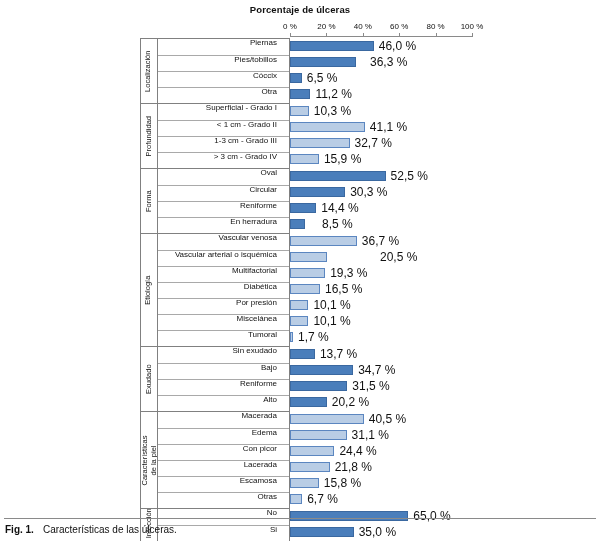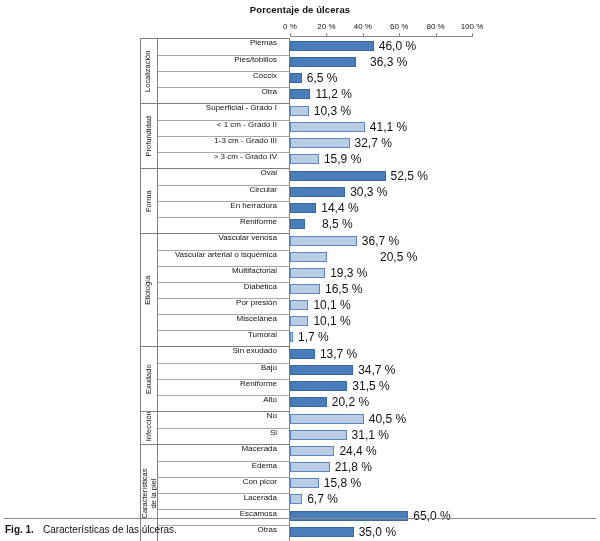--- a/index.html
+++ b/index.html
@@ -163,109 +163,109 @@
             <span>Forma</span>
           </div>
           <div class="group-rows">
             <div class="row">
               <span class="row-label">Oval</span>
             </div>
             <div class="row">
               <span class="row-label">Circular</span>
             </div>
             <div class="row">
+              <span class="row-label">Reniforme</span>
+            </div>
+            <div class="row">
               <span class="row-label">En herradura</span>
             </div>
+          </div>
+        </div>
+        <div class="group">
+          <div class="group-label">
+            <span>Etiología</span>
+          </div>
+          <div class="group-rows">
+            <div class="row">
+              <span class="row-label">Vascular venosa</span>
+            </div>
+            <div class="row">
+              <span class="row-label">Vascular arterial o isquémica</span>
+            </div>
+            <div class="row">
+              <span class="row-label">Multifactorial</span>
+            </div>
+            <div class="row">
+              <span class="row-label">Diabética</span>
+            </div>
+            <div class="row">
+              <span class="row-label">Por presión</span>
+            </div>
+            <div class="row">
+              <span class="row-label">Miscelánea</span>
+            </div>
+            <div class="row">
+              <span class="row-label">Tumoral</span>
+            </div>
+          </div>
+        </div>
+        <div class="group">
+          <div class="group-label">
+            <span>Exudado</span>
+          </div>
+          <div class="group-rows">
+            <div class="row">
+              <span class="row-label">Sin exudado</span>
+            </div>
+            <div class="row">
+              <span class="row-label">Bajo</span>
+            </div>
             <div class="row">
               <span class="row-label">Reniforme</span>
             </div>
-          </div>
-        </div>
-        <div class="group">
-          <div class="group-label">
-            <span>Etiología</span>
-          </div>
-          <div class="group-rows">
-            <div class="row">
-              <span class="row-label">Vascular venosa</span>
-            </div>
-            <div class="row">
-              <span class="row-label">Vascular arterial o isquémica</span>
-            </div>
-            <div class="row">
-              <span class="row-label">Multifactorial</span>
-            </div>
-            <div class="row">
-              <span class="row-label">Diabética</span>
-            </div>
-            <div class="row">
-              <span class="row-label">Por presión</span>
-            </div>
-            <div class="row">
-              <span class="row-label">Miscelánea</span>
-            </div>
-            <div class="row">
-              <span class="row-label">Tumoral</span>
-            </div>
-          </div>
-        </div>
-        <div class="group">
-          <div class="group-label">
-            <span>Exudado</span>
-          </div>
-          <div class="group-rows">
-            <div class="row">
-              <span class="row-label">Sin exudado</span>
-            </div>
-            <div class="row">
-              <span class="row-label">Bajo</span>
-            </div>
-            <div class="row">
-              <span class="row-label">Reniforme</span>
-            </div>
             <div class="row">
               <span class="row-label">Alto</span>
             </div>
           </div>
         </div>
         <div class="group">
           <div class="group-label">
+            <span class="two-line">Características de la piel</span>
+          </div>
+          <div class="group-rows">
+            <div class="row">
+              <span class="row-label">Macerada</span>
+            </div>
+            <div class="row">
+              <span class="row-label">Edema</span>
+            </div>
+            <div class="row">
+              <span class="row-label">Con picor</span>
+            </div>
+            <div class="row">
+              <span class="row-label">Lacerada</span>
+            </div>
+            <div class="row">
+              <span class="row-label">Escamosa</span>
+            </div>
+            <div class="row">
+              <span class="row-label">Otras</span>
+            </div>
+          </div>
+        </div>
+        <div class="group">
+          <div class="group-label">
             <span class="two-line" style="width: 26px;">Infección</span>
           </div>
           <div class="group-rows">
             <div class="row">
               <span class="row-label">No</span>
             </div>
             <div class="row">
               <span class="row-label">Si</span>
-            </div>
-          </div>
-        </div>
-        <div class="group">
-          <div class="group-label">
-            <span class="two-line">Características de la piel</span>
-          </div>
-          <div class="group-rows">
-            <div class="row">
-              <span class="row-label">Macerada</span>
-            </div>
-            <div class="row">
-              <span class="row-label">Edema</span>
-            </div>
-            <div class="row">
-              <span class="row-label">Con picor</span>
-            </div>
-            <div class="row">
-              <span class="row-label">Lacerada</span>
-            </div>
-            <div class="row">
-              <span class="row-label">Escamosa</span>
-            </div>
-            <div class="row">
-              <span class="row-label">Otras</span>
             </div>
           </div>
         </div>
       </div>
     <div class="bars" id="bars">
         <div class="bar-row">
           <div class="bar dark" style="width: 83.72px;"></div>
           <div class="bar-value" style="left: 88.72px;">46,0 %</div>
         </div>
         <div class="bar-row">

